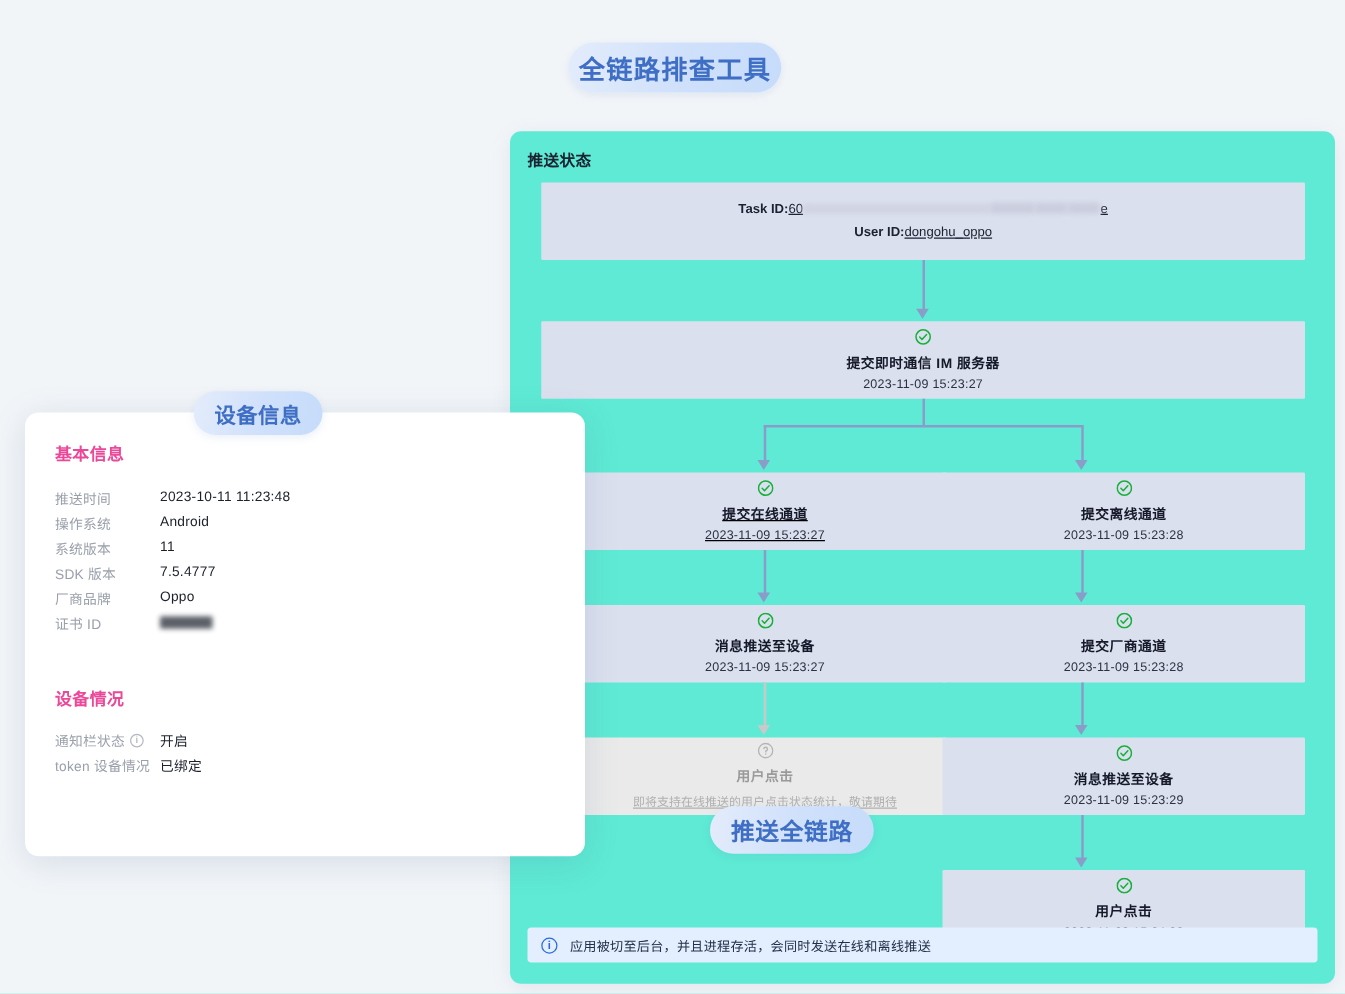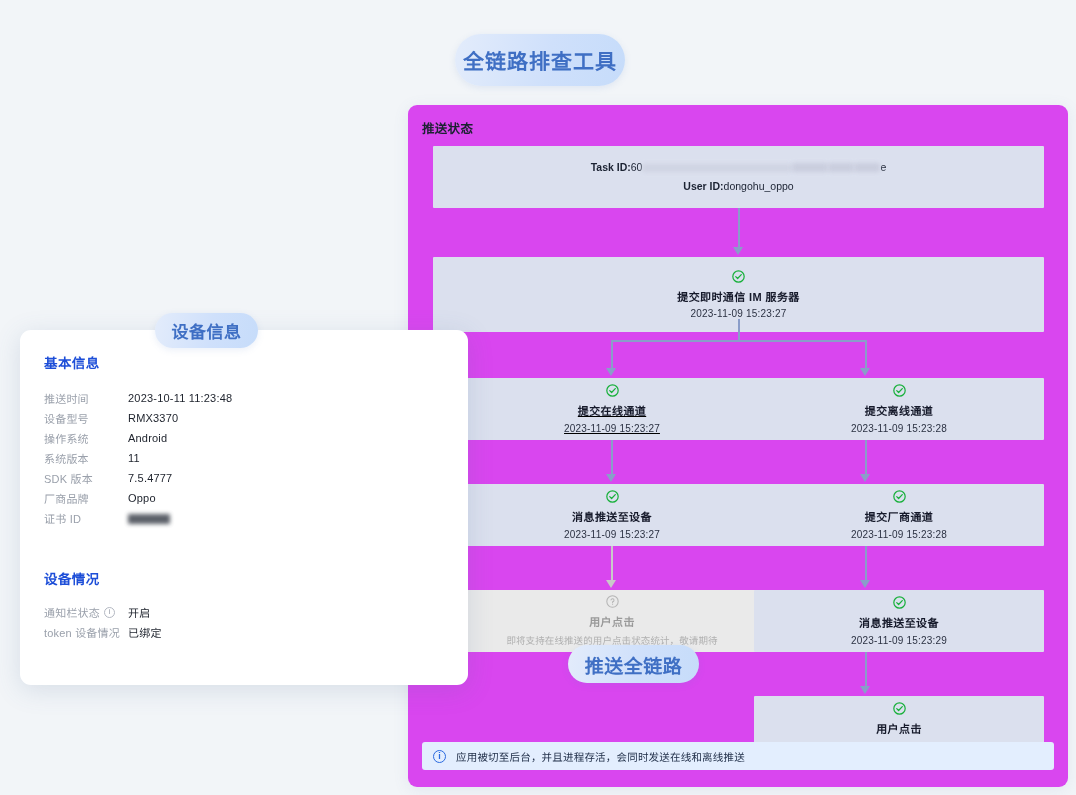--- a/index.html
+++ b/index.html
@@ -27,32 +27,32 @@
     background: linear-gradient(100deg, #e3ecfb 0%, #cfe0fb 55%, #c6dcfa 100%);
     color: #3f6fc4;
     border-radius: 999px;
     font-size: 21px;
     font-weight: 700;
     letter-spacing: 1px;
     box-shadow: 0 2px 7px rgba(90,130,200,.13);
     z-index: 40;
     white-space: nowrap;
   }
-  #pill-title  { left: 455px; top: 34px;  width: 170px; height: 52px; }
+  #pill-title  { left: 455px; top: 34px;  width: 170px; height: 40px; }
   #pill-device { left: 155px; top: 313px; width: 103px; height: 35px;
                  font-size: 17px; letter-spacing: .5px; }
   #pill-chain  { left: 568px; top: 645px; width: 131px; height: 38px;
                  font-size: 19px; letter-spacing: .5px; }
 
   
   #push-panel {
     position: absolute;
     left: 408px; top: 105px;
     width: 660px; height: 682px;
-    background: #d946ef;
+    background: #5eead4;
     border-radius: 9px;
     box-shadow: 0 3px 16px rgba(96,118,160,.11);
     z-index: 10;
     overflow: hidden;
   }
   #push-panel-title {
     position: absolute;
     left: 14px; top: 13px;
     font-size: 12.5px;
     font-weight: 700;
@@ -88,48 +88,48 @@
     line-height: 1.3;
   }
   .node-time {
     font-size: 10px;
     color: #2b3142;
     margin-top: 4px;
     letter-spacing: .2px;
   }
   .node.muted .node-title { color: #9a9a9a; font-weight: 700; }
   .node.muted .node-sub {
-    font-size: 9.5px; color: #b0b0b0; margin-top: 4px; letter-spacing: .1px;
+    font-size: 9.5px; color: #b0b0b0; margin-top: 4px; letter-spacing: .1px; text-decoration: underline;
   }
 
   
   #node-head {
     left: 11px; top: 6px; width: 611px; height: 62px;
     align-items: center; justify-content: center;
   }
   .kv { font-size: 10.5px; color: #1b2232; line-height: 1.85; white-space: nowrap; }
   .kv b { font-weight: 700; }
-  .kv .val { font-weight: 400; }
+  .kv .val { font-weight: 400; text-decoration: underline; }
 
   
   .redact {
     display: inline-block;
     vertical-align: middle;
     background: #c9cddd;
     border-radius: 2px;
     filter: blur(2.2px);
     opacity: .95;
   }
   .redact.r1 { width: 150px; height: 8px; background: #cfd3e2; }
   .redact.r2 { width: 36px;  height: 9px; }
   .redact.r3 { width: 26px;  height: 9px; }
   .redact.r4 { width: 26px;  height: 9px; }
 
   
-  #node-im      { left: 11px;  top: 117px; width: 611px; height: 75px; }
+  #node-im      { left: 11px;  top: 117px; width: 611px; height: 62px; }
   #node-l1      { left: 45px;  top: 238px; width: 290px; height: 62px; text-decoration: underline; }
   #node-r1      { left: 332px; top: 238px; width: 290px; height: 62px; }
   #node-l2      { left: 45px;  top: 344px; width: 290px; height: 62px; }
   #node-r2      { left: 332px; top: 344px; width: 290px; height: 62px; }
   #node-l3      { left: 45px;  top: 450px; width: 290px; height: 62px; }
   #node-r3      { left: 332px; top: 450px; width: 290px; height: 62px; }
   #node-r4      { left: 332px; top: 556px; width: 290px; height: 62px; }
 
   
   .vline {
@@ -203,21 +203,21 @@
     width: 448px; height: 355px;
     background: #ffffff;
     border-radius: 11px;
     box-shadow: 0 5px 26px rgba(80,105,150,.17);
     z-index: 30;
     padding: 22px 24px 0 24px;
   }
   .card-h {
     font-size: 13.5px;
     font-weight: 700;
-    color: #1d4ed8;
+    color: #ec4899;
     letter-spacing: .4px;
   }
   #sec2-h { margin-top: 8px; }
 
   .spec-table { margin-top: 16px; }
   .spec-row {
     display: flex;
     align-items: center;
     height: 20px;
     font-size: 11px;
@@ -438,24 +438,20 @@
 
   <div class="card-h">基本信息</div>
 
   <div class="spec-table">
 
     <div class="spec-row">
       <span class="spec-k">推送时间</span>
       <span class="spec-v">2023-10-11 11:23:48</span>
     </div>
 
-    <div class="spec-row">
-      <span class="spec-k">设备型号</span>
-      <span class="spec-v">RMX3370</span>
-    </div>
 
     <div class="spec-row">
       <span class="spec-k">操作系统</span>
       <span class="spec-v">Android</span>
     </div>
 
     <div class="spec-row">
       <span class="spec-k">系统版本</span>
       <span class="spec-v">11</span>
     </div>

